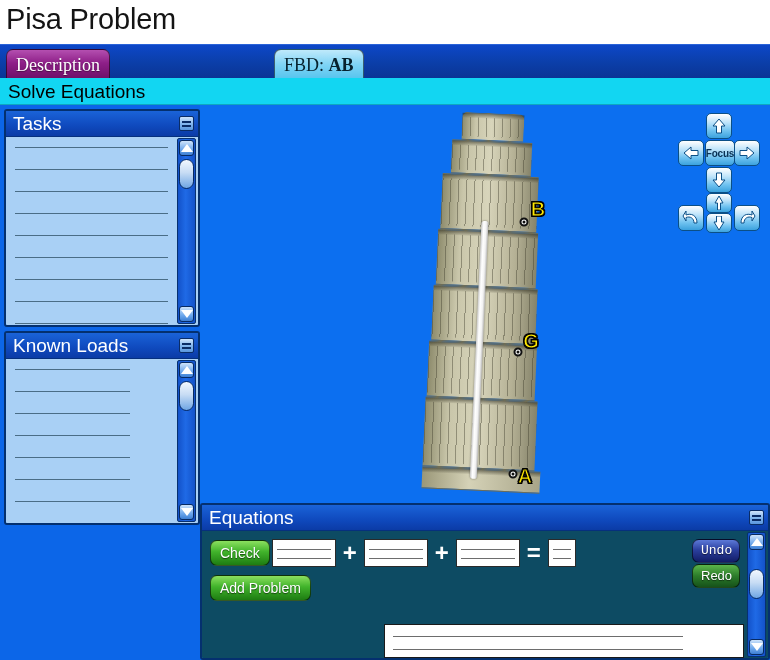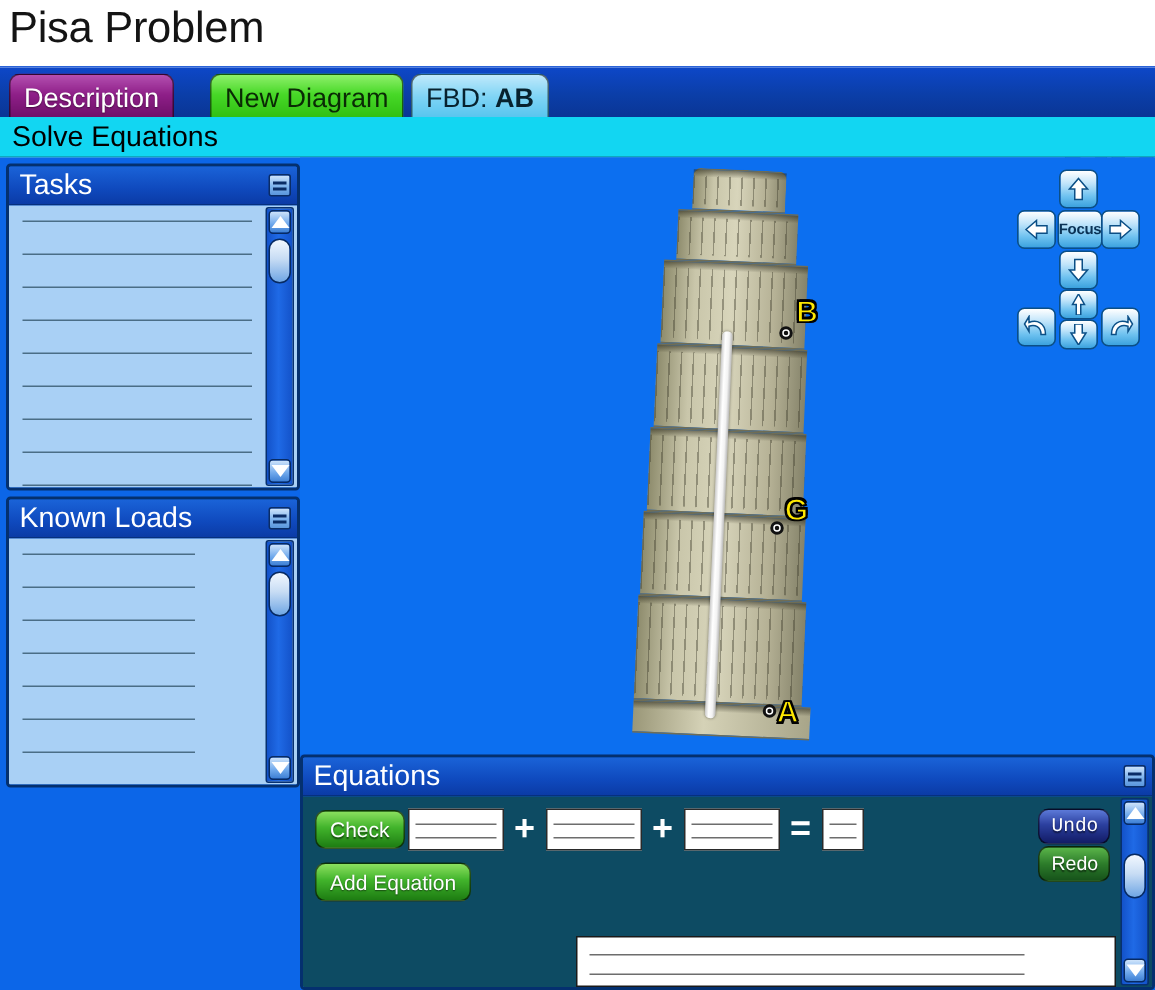--- a/index.html
+++ b/index.html
@@ -17,20 +17,21 @@
     position: absolute; left: 6px; top: -2px;
     font-size: 29px; color: #141414; font-weight: 400;
     letter-spacing: -0.2px; line-height: 42px;
   }
 
   
   .tabstrip {
     position: absolute; left: 0; top: 44px; width: 770px; height: 34px;
     background: linear-gradient(to bottom,#0d47c8 0%,#0b3ea8 55%,#0a3595 100%);
     border-top: 1px solid #2a63d8;
+    font-family: Liberation Serif, serif;
   }
   .tab {
     position: absolute; top: 4px; height: 30px;
     border-radius: 7px 7px 0 0;
     display: flex; align-items: center; justify-content: center;
     padding: 0 9px; cursor: pointer;
     font-size: 18px; line-height: 18px;
     border: 1px solid rgba(0,0,0,.55);
     border-bottom: none;
   }
@@ -230,23 +231,20 @@
 <body>
 
 <div id="app">
 
   <div class="page-title">Pisa Problem</div>
 
   <div class="tabstrip">
     <div class="tab tab-desc">
       <span>Description</span>
     </div>
-    <div class="tab tab-new">
-      <span>New Diagram</span>
-    </div>
     <div class="tab tab-fbd">
       <span>FBD:</span>&nbsp;<b>AB</b>
     </div>
 
     <div class="navbtn prev">
       <span class="tri left"></span>
     </div>
     <div class="navbtn next">
       <span class="tri right"></span>
     </div>
@@ -429,21 +427,21 @@
           <div class="ln b"></div>
         </div>
         <div class="op">=</div>
 
         <div class="eqfield small">
           <div class="ln a"></div>
           <div class="ln b"></div>
         </div>
       </div>
 
-      <div class="btn btn-green addeq">Add Equation</div>
+      <div class="btn btn-green addeq">Add Problem</div>
 
       <div class="btn btn-blue undo">Undo</div>
       <div class="btn btn-darkgreen redo">Redo</div>
 
       <div class="answerfield">
         <div class="ln a"></div>
         <div class="ln b"></div>
       </div>
 
       <div class="vscroll">

